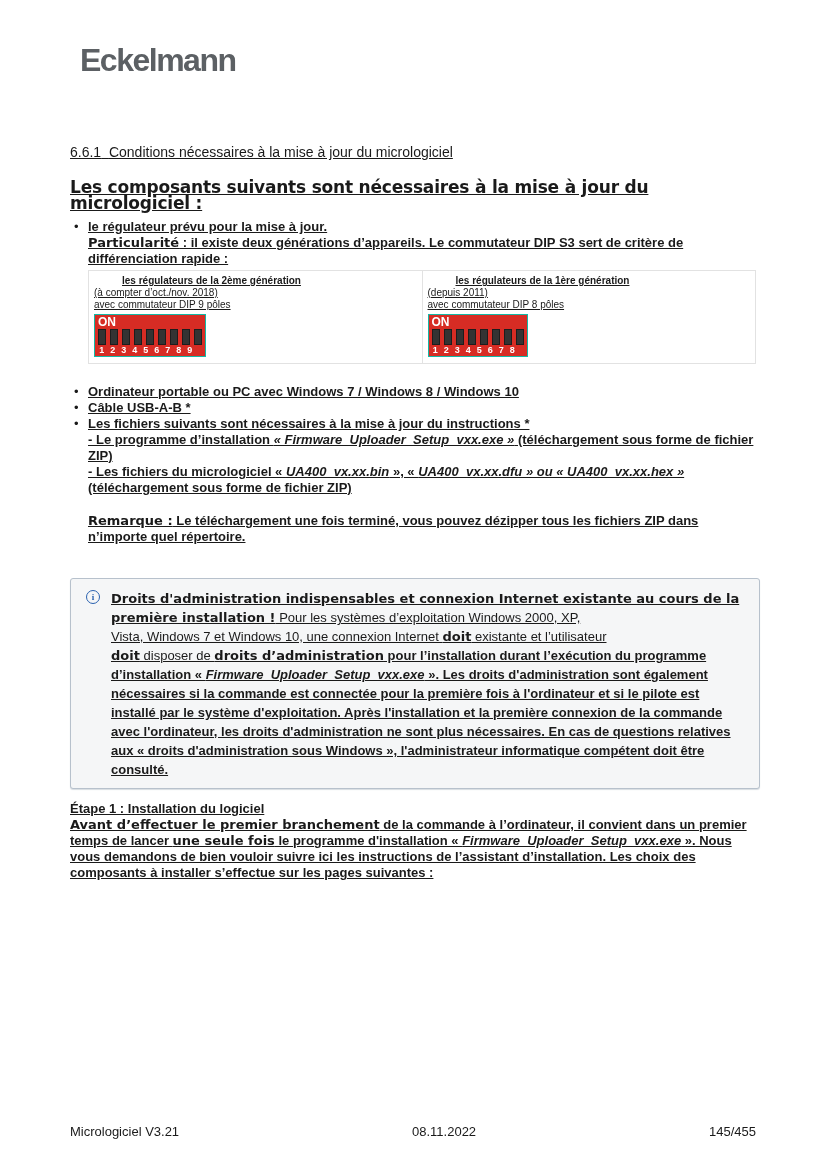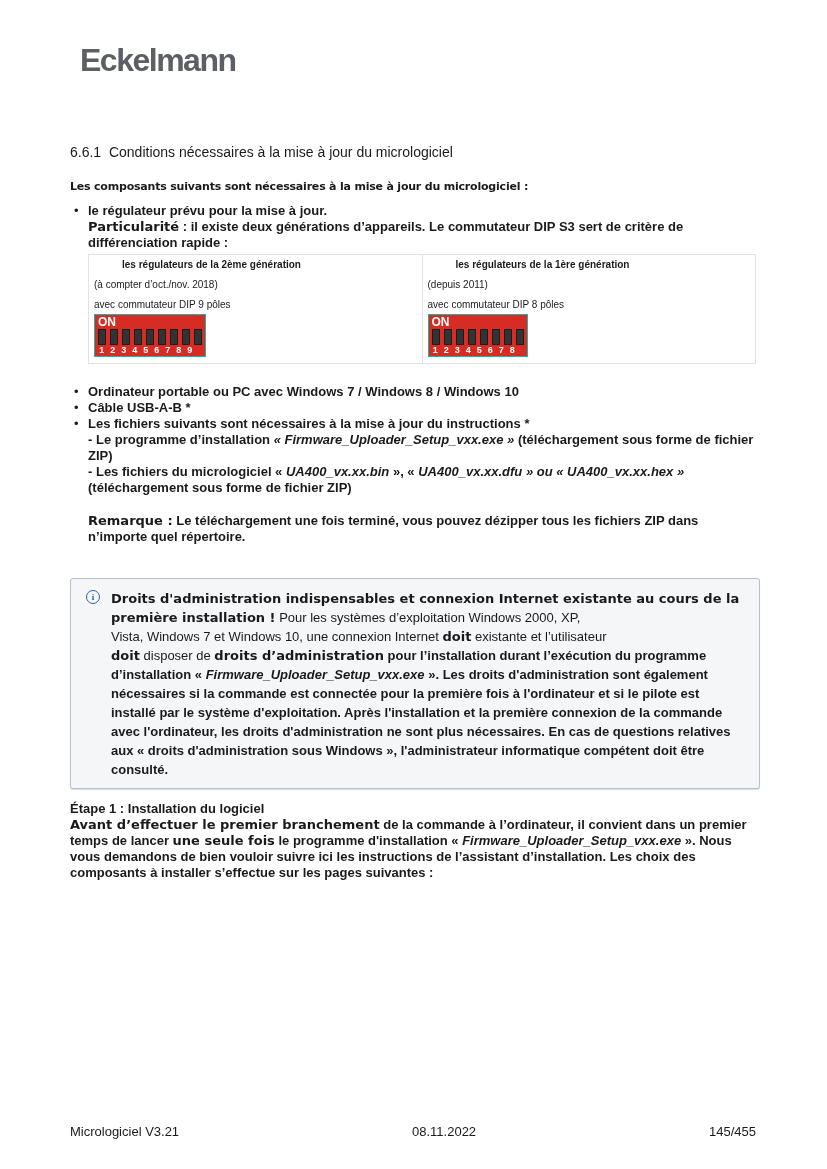--- a/index.html
+++ b/index.html
@@ -1,30 +1,30 @@
 <!DOCTYPE html>
 <html><head>
 <meta charset="utf-8">
 <style>
   html, body { margin:0; padding:0; background:#ffffff; }
   body { width:827px; height:1169px; position:relative; overflow:hidden;
          font-family:"Liberation Sans", sans-serif; color:#1a1a1a; }
   .logo { position:absolute; left:80px; top:42px; font-family:"Liberation Sans", sans-serif;
           font-weight:bold; font-size:32px; letter-spacing:-1.5px; color:#5c6064; }
-  .content { position:absolute; left:70px; top:144px; width:690px; font-size:13px; line-height:16px; }
+  .content { position:absolute; left:70px; top:144px; width:690px; font-size:13px; line-height:16px;text-decoration:underline; }
   h2.section { font-size:14px; font-weight:normal; margin:0 0 19px 0; }
-  h3.intro { font-family:"DejaVu Sans", sans-serif; font-weight:bold; font-size:11px; margin:0 0 8px 0; letter-spacing:-0.2px; }
+  h3.intro { font-family:"DejaVu Sans", sans-serif; font-weight:bold; font-size:17px; margin:0 0 8px 0; letter-spacing:-0.2px; }
   ul { list-style:none; margin:0; padding:0; }
   ul li { position:relative; padding-left:18px; font-weight:bold; }
   ul li .bullet { position:absolute; left:4px; top:0; font-weight:normal; }
   .hb { font-family:"DejaVu Sans", sans-serif; font-weight:bold; }
   table.gen { border-collapse:collapse; margin:3px 0 0 18px; width:668px; font-size:10px; line-height:12px; }
   table.gen td { border:1px solid #e2e2e2; vertical-align:top; padding:4px 5px 6px 5px; width:50%; }
   table.gen td .t { font-weight:bold;padding-left:28px; }
-  table.gen td .s { font-weight:normal;margin-top:8px; }
+  table.gen td .s { font-weight:normal; }
   .dip { margin-top:3px; background:#d72c24; border:1px solid #14b8a6; display:inline-block; padding:1px 3px 1px 3px; }
   .dip .on { color:#fff; font-weight:bold; font-size:12px; line-height:12px; }
   .dip .sw { display:flex; gap:4px; margin-top:1px; }
   .dip .sw span { width:6px; height:14px; background:#333; border:1px solid #1d1d1d; display:block; }
   .dip .nums { display:flex; gap:3.5px; color:#fff; font-size:9px; line-height:10px; font-weight:bold; }
   .dip .nums span { width:7.5px; text-align:center; }
   .note { margin:10px 0 0 18px; font-weight:bold; }
   .remark { margin:17px 0 0 18px; font-weight:bold; }
   .infobox { margin-top:33px; border:1px solid #b7c1cc; border-radius:3px; background:#f5f6f7;
              padding:10px 12px 9px 40px; position:relative; font-size:13px; line-height:16px; box-shadow:0 1px 1px #d8dde2; }

